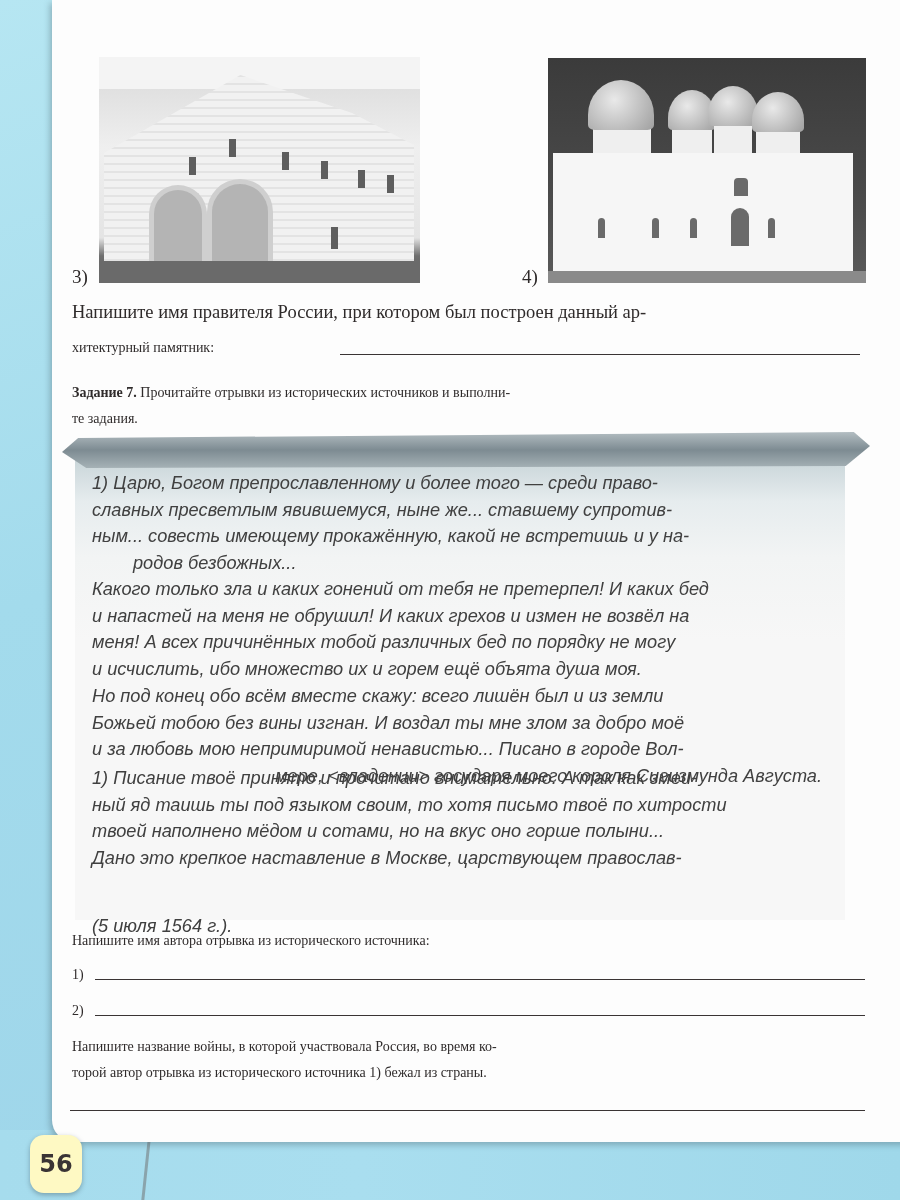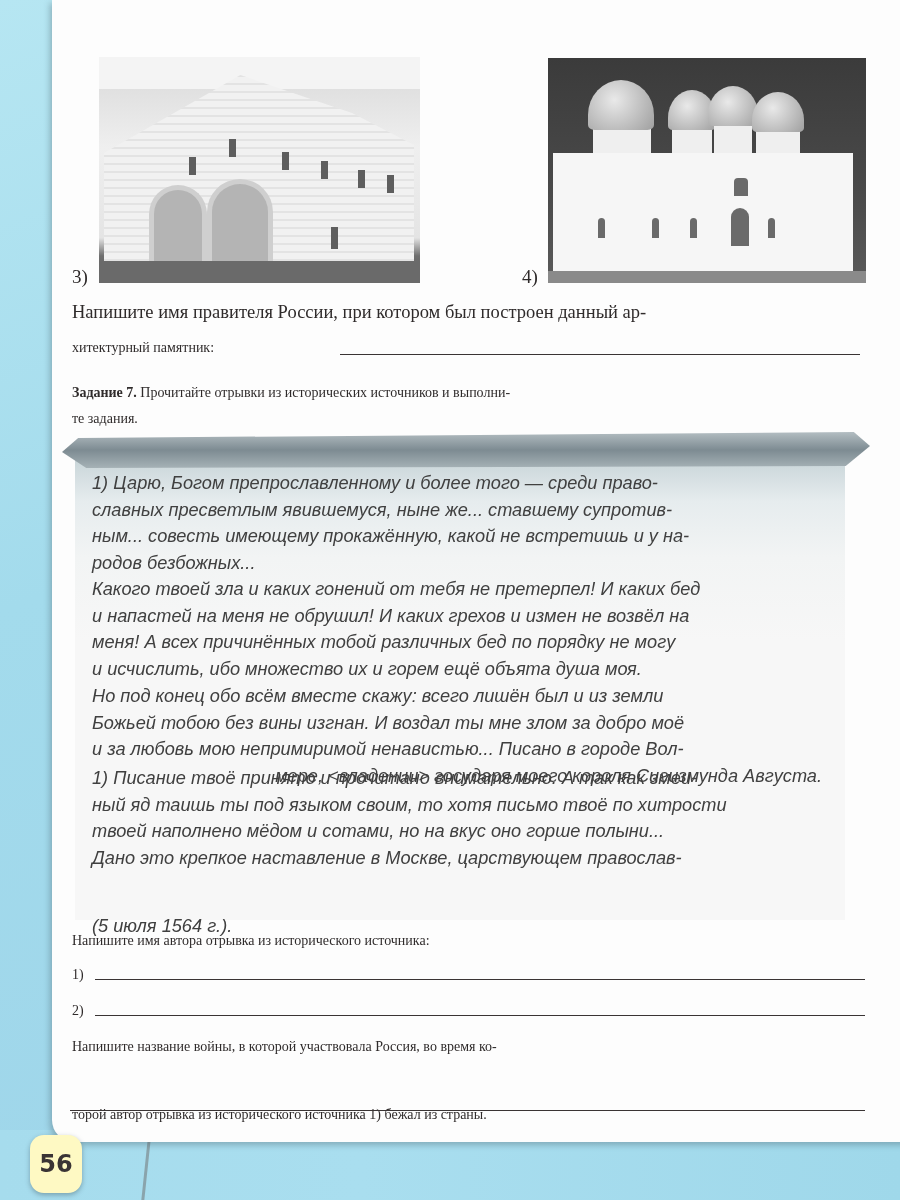--- a/index.html
+++ b/index.html
@@ -145,24 +145,24 @@
 <div class="para" style="top:378px;"><b>Задание 7.</b><span> Прочитайте отрывки из исторических источников и выполни-</span></div>
 <div class="para" style="top:404px;">те задания.</div>
 
 <div class="scroll-body"></div>
 <div class="scroll"></div>
 
 <div class="quote" style="top:470px;">
   <p>1) Царю, Богом препрославленному и более того — среди право-</p>
   <p>славных пресветлым явившемуся, ныне же... ставшему супротив-</p>
   <p>ным... совесть имеющему прокажённую, какой не встретишь и у на-</p>
-  <p style="text-align:left;">родов безбожных...</p>
+  <p style="text-align:left;margin-left:41px;">родов безбожных...</p>
 </div>
 <div class="quote" style="top:576px;">
-  <p>Какого твоей зла и каких гонений от тебя не претерпел! И каких бед</p>
+  <p>Какого только зла и каких гонений от тебя не претерпел! И каких бед</p>
   <p>и напастей на меня не обрушил! И каких грехов и измен не возвёл на</p>
   <p>меня! А всех причинённых тобой различных бед по порядку не могу</p>
   <p>и исчислить, ибо множество их и горем ещё объята душа моя.</p>
   <p>Но под конец обо всём вместе скажу: всего лишён был и из земли</p>
   <p>Божьей тобою без вины изгнан. И воздал ты мне злом за добро моё</p>
   <p>и за любовь мою непримиримой ненавистью... Писано в городе Вол-</p>
   <p style="text-align:right;">мере, &lt;владении&gt; государя моего короля Сигизмунда Августа.</p>
 </div>
 <div class="quote" style="top:765px;">
   <p>1) Писание твоё принято и прочитано внимательно. А так как змеи-</p>
@@ -172,18 +172,18 @@
   <p style="text-align:left;margin-top:41px;">(5 июля 1564 г.).</p>
 </div>
 
 <div class="para" style="top:926px;text-align:left;">Напишите имя автора отрывка из исторического источника:</div>
 <div class="para" style="top:960px;width:auto;">1)</div>
 <div class="answer-line" style="left:95px;top:979px;width:770px;"></div>
 <div class="para" style="top:996px;width:auto;">2)</div>
 <div class="answer-line" style="left:95px;top:1015px;width:770px;"></div>
 
 <div class="para" style="top:1032px;">Напишите название войны, в которой участвовала Россия, во время ко-</div>
-<div class="para" style="top:1100px;text-align:left;">торой автор отрывка из исторического источника 1) бежал из страны.</div>
+<div class="para" style="top:1058px;text-align:left;">торой автор отрывка из исторического источника 1) бежал из страны.</div>
 <div class="answer-line" style="left:70px;top:1110px;width:795px;"></div>
 
 <div class="page-badge">
   <span>56</span>
 </div>
 
 </body></html>

